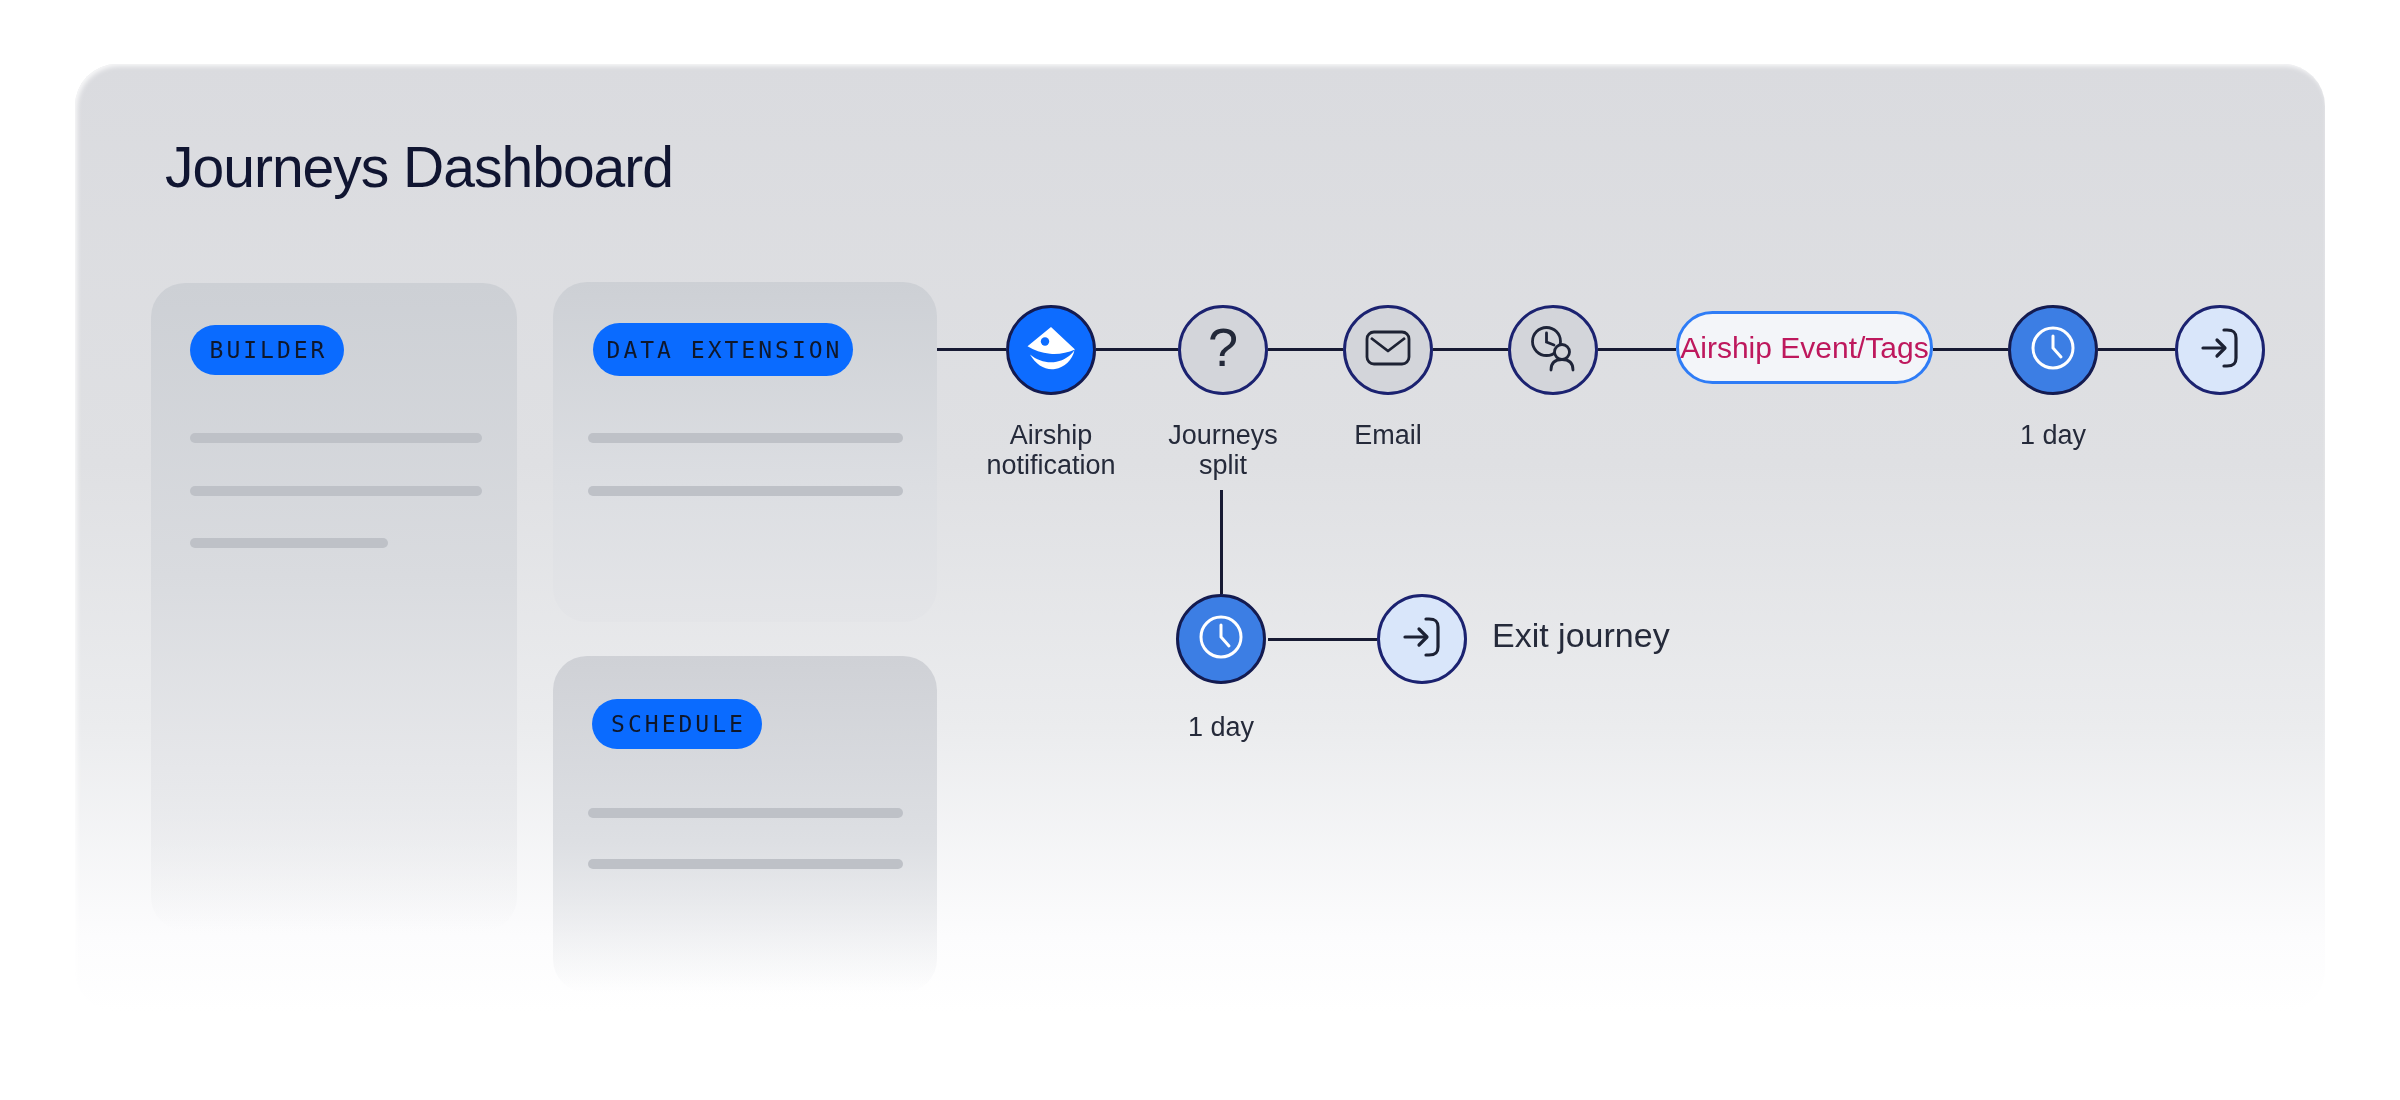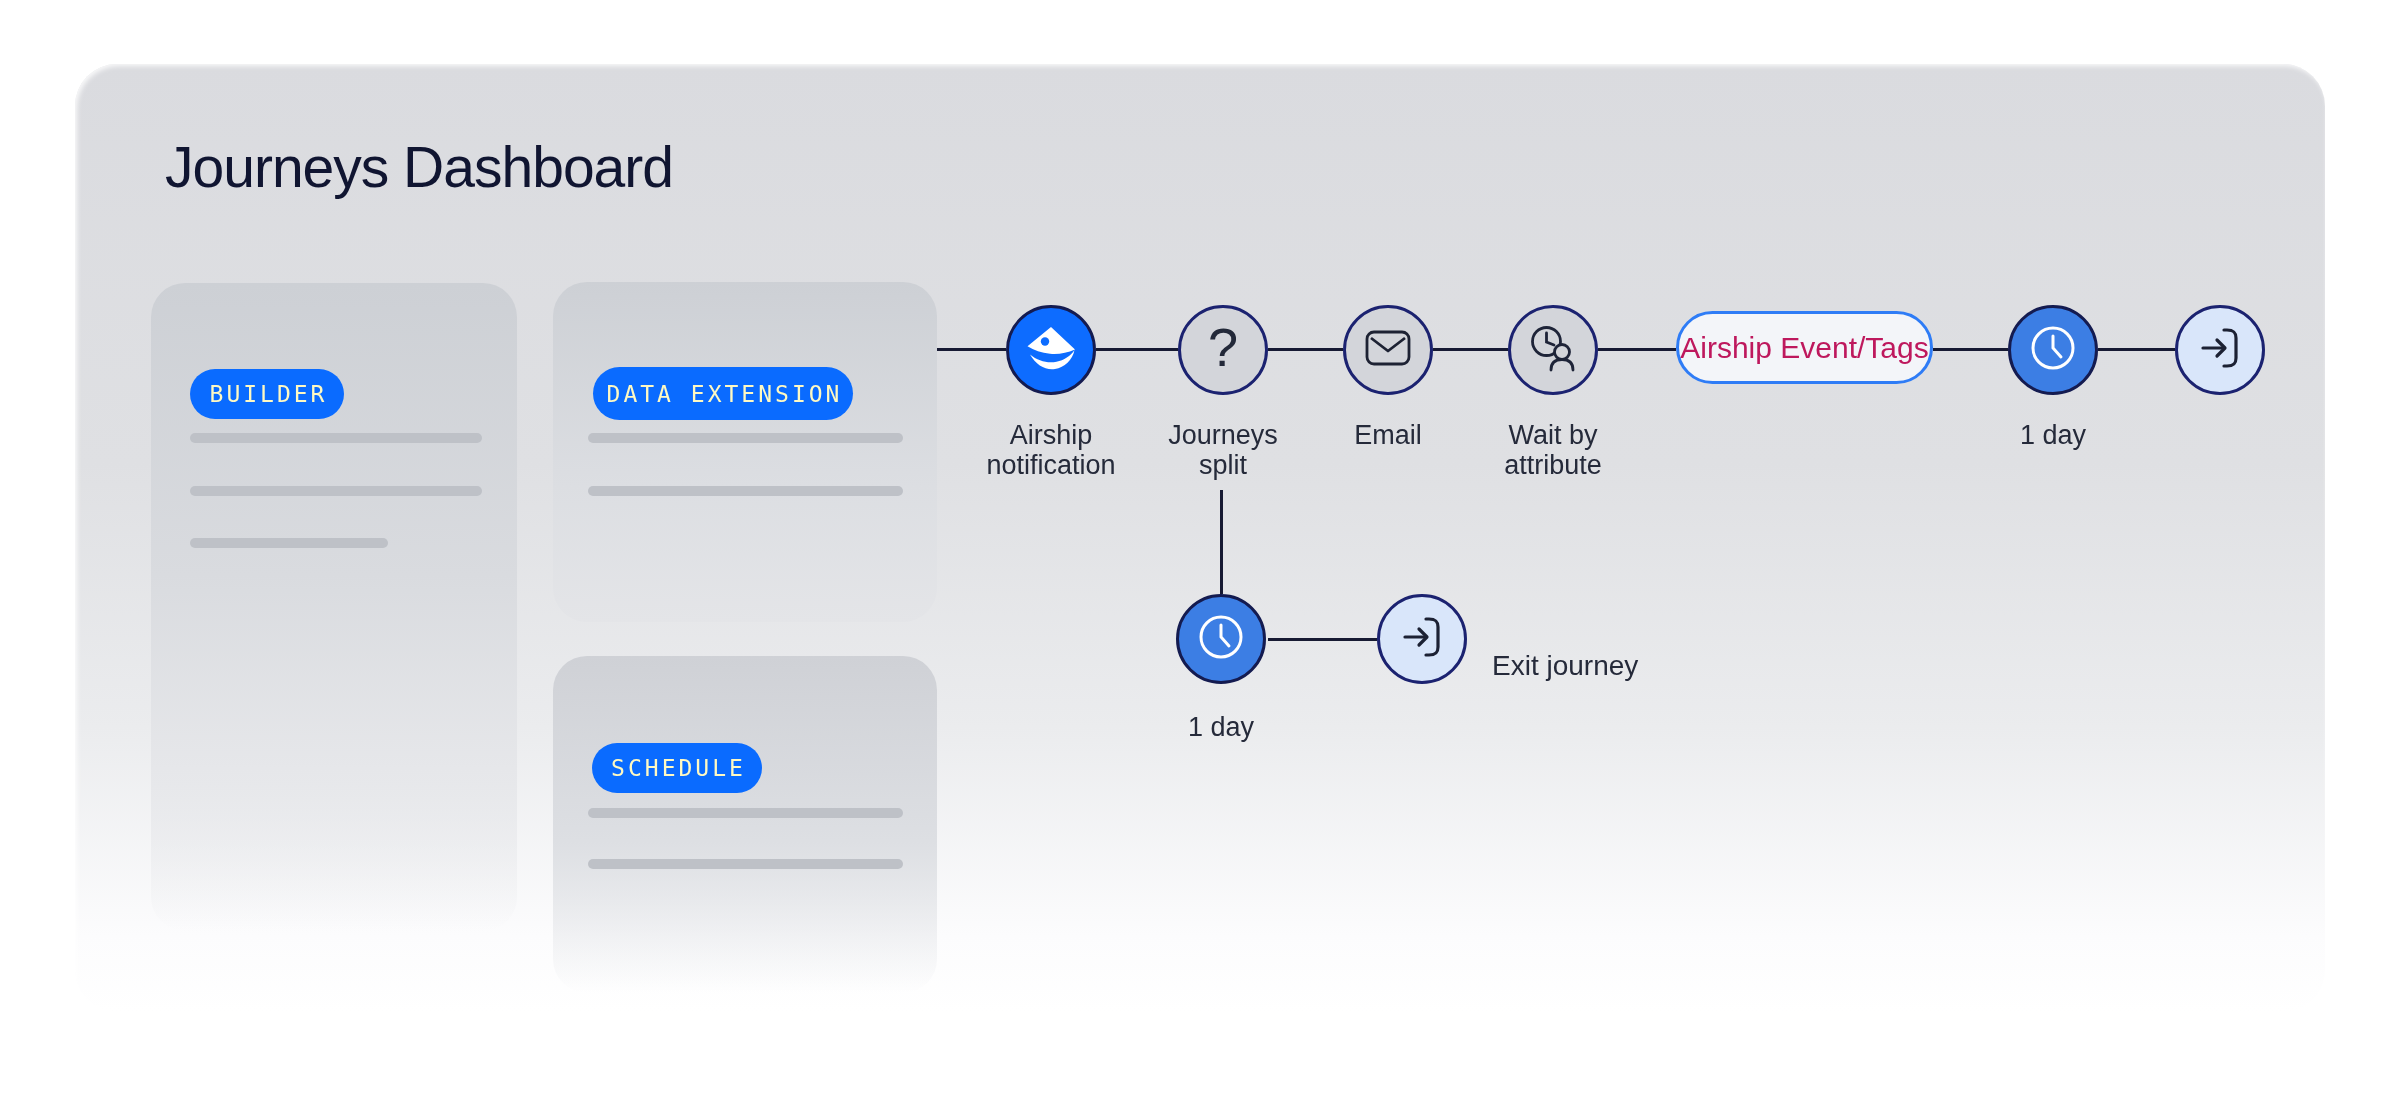--- a/index.html
+++ b/index.html
@@ -11,24 +11,24 @@
   .title{position:absolute;left:90px;top:70px;font-size:57px;font-weight:400;color:#101531;
          letter-spacing:-1px;margin:0;}
   
   .panel{position:absolute;border-radius:34px;}
   .panel-builder{left:76px;top:219px;width:366px;height:648px;
         background:linear-gradient(180deg,#cdd0d5 0%,#d9dbdf 45%,#e6e7ea 75%,rgba(244,244,246,0) 100%);}
   .panel-dataext{left:478px;top:218px;width:384px;height:340px;
         background:linear-gradient(180deg,#cdd0d5 0%,#dcdee2 60%,#e4e5e8 100%);}
   .panel-schedule{left:478px;top:592px;width:384px;height:337px;
         background:linear-gradient(180deg,#cfd1d6 0%,#dddfe3 55%,rgba(242,243,245,0) 100%);}
-  .badge{position:absolute;background:#0a6bff;color:#fef9c3;
+  .badge{position:absolute;background:#0a6bff;color:#0f172a;
          font-family:"DejaVu Sans Mono",monospace;font-size:23px;letter-spacing:3px;
          display:flex;align-items:center;justify-content:center;border-radius:27px;
-         text-indent:3px;margin-top:44px;}
+         text-indent:3px;}
   .badge-builder{left:39px;top:42px;width:154px;height:50px;}
   .badge-dataext{left:40px;top:41px;width:260px;height:53px;}
   .badge-schedule{left:39px;top:43px;width:170px;height:50px;}
   .skel{position:absolute;height:10px;border-radius:5px;background:#bec1c7;}
   .b1{left:39px;top:150px;width:292px;} .b2{left:39px;top:203px;width:292px;} .b3{left:39px;top:255px;width:198px;}
   .d1{left:35px;top:151px;width:315px;} .d2{left:35px;top:204px;width:315px;}
   .s1{left:35px;top:152px;width:315px;} .s2{left:35px;top:203px;width:315px;}
   
   .conn{position:absolute;background:#171a33;height:3px;}
   .c0{left:862px;top:284px;width:69px;} .c1{left:1021px;top:284px;width:82px;}
@@ -50,21 +50,21 @@
   .event-pill{position:absolute;left:1601px;top:247px;width:257px;height:73px;box-sizing:border-box;
         background:#f3f5f9;border:3px solid #2e7cf6;border-radius:37px;
         display:flex;align-items:center;justify-content:center;
         font-size:30px;color:#be185d;}
   .qmark{font-size:54px;font-weight:300;color:#232939;margin-top:-6px;}
   .nlabel{position:absolute;width:200px;text-align:center;font-size:27px;line-height:30px;
         color:#252a3a;white-space:pre-line;}
   .l-airship{left:876px;top:356px;text-align:center;} .l-split{left:1048px;top:356px;}
   .l-email{left:1213px;top:356px;} .l-wait{left:1378px;top:356px;}
   .l-1day{left:1878px;top:356px;} .l-1day2{left:1046px;top:648px;}
-  .l-exitj{position:absolute;left:1417px;top:586px;font-size:28px;color:#252a3a;}
+  .l-exitj{position:absolute;left:1417px;top:552px;font-size:34px;color:#252a3a;}
 </style>
 </head>
 <body>
 
 <div class="page">
   <div class="card">
 
     <h1 class="title">Journeys Dashboard</h1>
 
     <div class="panel panel-builder">
@@ -168,20 +168,18 @@
           <path d="M23 18 L31 26 L23 34"></path>
         </svg>
       </span>
     </div>
 
     <div class="nlabel l-airship">Airship
 notification</div>
     <div class="nlabel l-split">Journeys
 split</div>
     <div class="nlabel l-email">Email</div>
-    <div class="nlabel l-wait">Wait by
-attribute</div>
     <div class="nlabel l-1day">1 day</div>
     <div class="nlabel l-1day2">1 day</div>
     <div class="l-exitj">Exit journey</div>
 
   </div>
 </div>
 
 </body></html>

